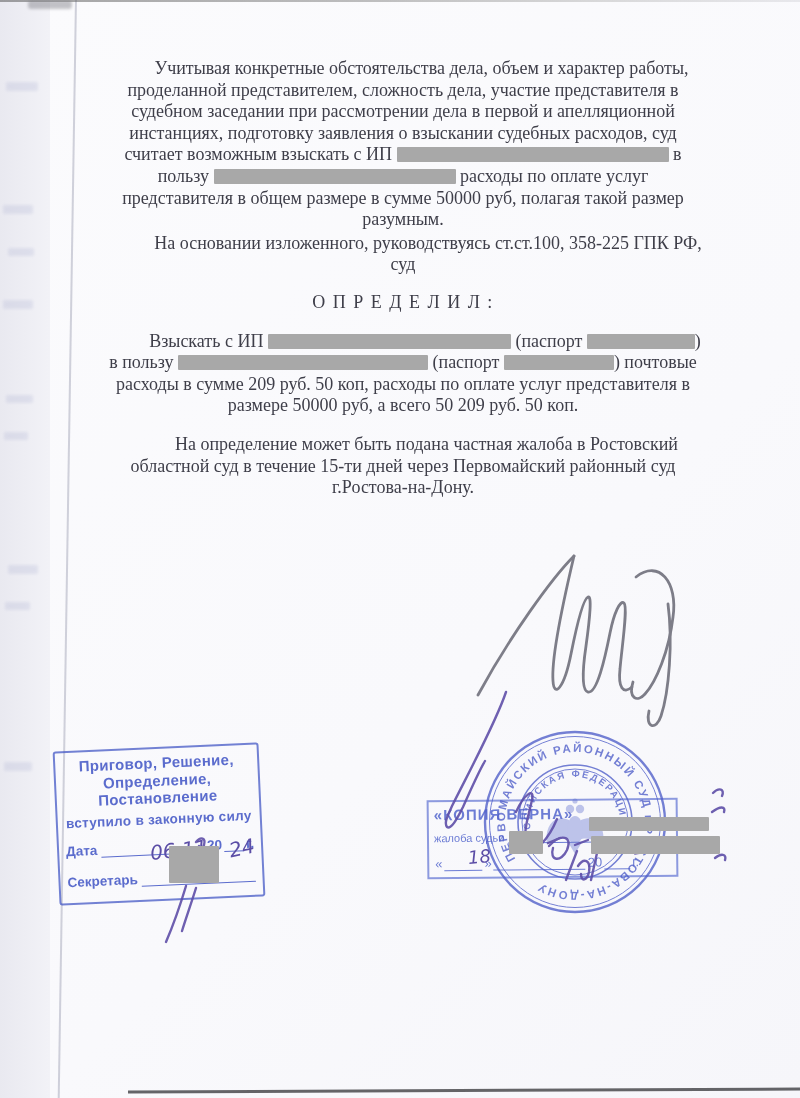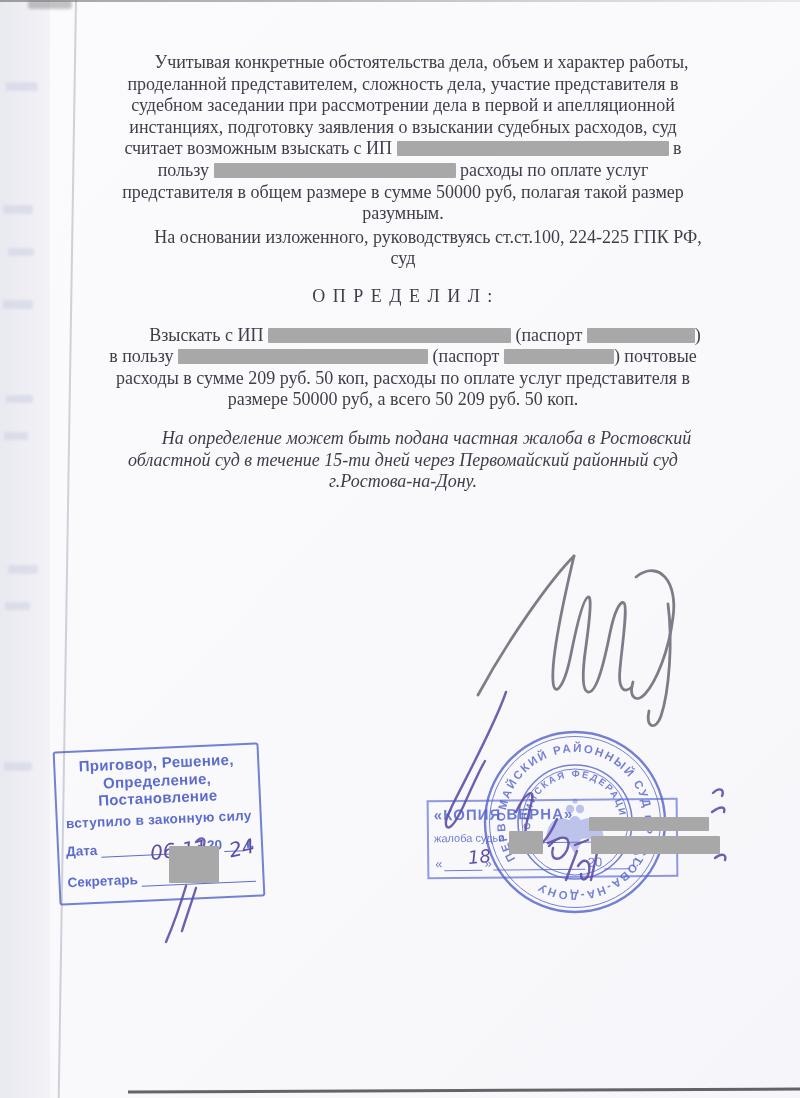--- a/index.html
+++ b/index.html
@@ -15,25 +15,25 @@
   .fold-line{position:absolute;left:75px;top:-2px;width:1.5px;height:1104px;
     background:#c7c8d3;opacity:.85;transform:rotate(.9deg);transform-origin:top left;}
   .top-edge{position:absolute;left:0;top:0;width:800px;height:2px;
     background:linear-gradient(to right,#5a5a5a,#8a8a8a 45%,#bdbdbd 75%,#d9d9de);opacity:.55;}
   .top-blotch{position:absolute;left:28px;top:0;width:44px;height:9px;background:#7d7d85;
     opacity:.45;filter:blur(1.5px);border-radius:3px;}
   .bottom-edge{position:absolute;left:128px;top:1089px;width:672px;height:2.6px;
     background:#3f3f42;opacity:.8;transform:rotate(-.25deg);}
   .bleed{position:absolute;background:#9aa0c8;opacity:.20;filter:blur(1.6px);border-radius:2px;}
   
-  .textblock{position:absolute;left:103px;top:52px;width:600px;
+  .textblock{position:absolute;left:103px;top:58px;width:600px;
     font-size:18px;line-height:21.6px;color:#3e3e49;text-align:justify;}
   .textblock p{margin:0;text-align:center;}
   .ind37{text-indent:37px;} .ind16{text-indent:16px;} .ind50{text-indent:50px;}
-  .ind44{text-indent:44px;} .ind36{text-indent:36px;} .ind47{text-indent:47px;font-style:italic;} .ind45{text-indent:45px;}
+  .ind44{text-indent:44px;} .ind36{text-indent:36px;} .ind47{text-indent:47px;} .ind45{text-indent:45px;}
   .mt2{margin-top:2px!important;} .mt16{margin-top:16px!important;} .mt17{margin-top:17px!important;}
   .mt18{margin-top:18px!important;} .mt21{margin-top:21px!important;} .mt63{margin-top:63px!important;}
   .center{text-align:center;text-indent:0;letter-spacing:1.5px;}
   .noj{text-align:left;}
   .redact{display:inline-block;height:15px;background:#a8a8a8;border-radius:1px;
     vertical-align:-2px;}
   .redact-abs{position:absolute;background:#a8a8a8;border-radius:1px;z-index:30;}
   
   .stamp-left{position:absolute;left:56px;top:747px;width:206px;height:154px;
     border:2.2px solid rgba(68,88,198,.75);border-radius:3px;transform:rotate(-2.6deg);
@@ -76,21 +76,21 @@
   <div class="bleed" style="left:8px;top:248px;width:26px;height:8px"></div>
   <div class="bleed" style="left:3px;top:300px;width:30px;height:9px"></div>
   <div class="bleed" style="left:6px;top:395px;width:27px;height:8px"></div>
   <div class="bleed" style="left:4px;top:432px;width:24px;height:8px"></div>
   <div class="bleed" style="left:8px;top:565px;width:30px;height:9px"></div>
   <div class="bleed" style="left:5px;top:602px;width:25px;height:8px"></div>
   <div class="bleed" style="left:4px;top:762px;width:28px;height:9px"></div>
 
   <div class="textblock">
     <p class="ind37">Учитывая конкретные обстоятельства дела, объем и характер работы, проделанной представителем, сложность дела, участие представителя в судебном заседании при рассмотрении дела в первой и апелляционной инстанциях, подготовку заявления о взыскании судебных расходов, суд считает возможным взыскать с ИП <span class="redact" style="width: 272px;"></span> в пользу <span class="redact" style="width: 242px;"></span> расходы по оплате услуг представителя в общем размере в сумме 50000 руб, полагая такой размер разумным.</p>
-    <p class="ind50 mt2">На основании изложенного, руководствуясь ст.ст.100, 224-225 ГПК РФ, суд</p>
+    <p class="ind50 mt2">На основании изложенного, руководствуясь ст.ст.100, 358-225 ГПК РФ, суд</p>
     <p class="center mt16">О П Р Е Д Е Л И Л :</p>
     <p class="ind44 mt17">Взыскать с ИП <span class="redact" style="width: 243px;"></span> (паспорт <span class="redact" style="width: 108px;"></span>) в пользу <span class="redact" style="width: 250px;"></span> (паспорт <span class="redact" style="width: 110px;"></span>) почтовые расходы в сумме 209 руб. 50 коп, расходы по оплате услуг представителя в размере 50000 руб, а всего 50 209 руб. 50 коп.</p>
     <p class="ind47 mt17">На определение может быть подана частная жалоба в Ростовский областной суд в течение 15-ти дней через Первомайский районный суд г.Ростова-на-Дону.</p>
   </div>
 
   <div class="stamp-left">
     <div class="sl-title">Приговор, Решение,</div>
     <div class="sl-title">Определение,</div>
     <div class="sl-title">Постановление</div>
     <div class="sl-sub">вступило в законную силу</div>

